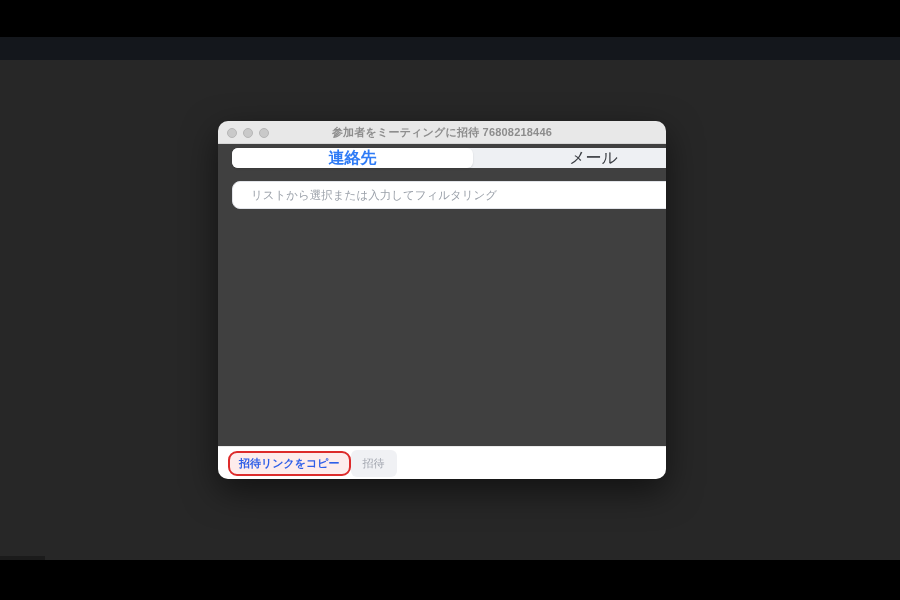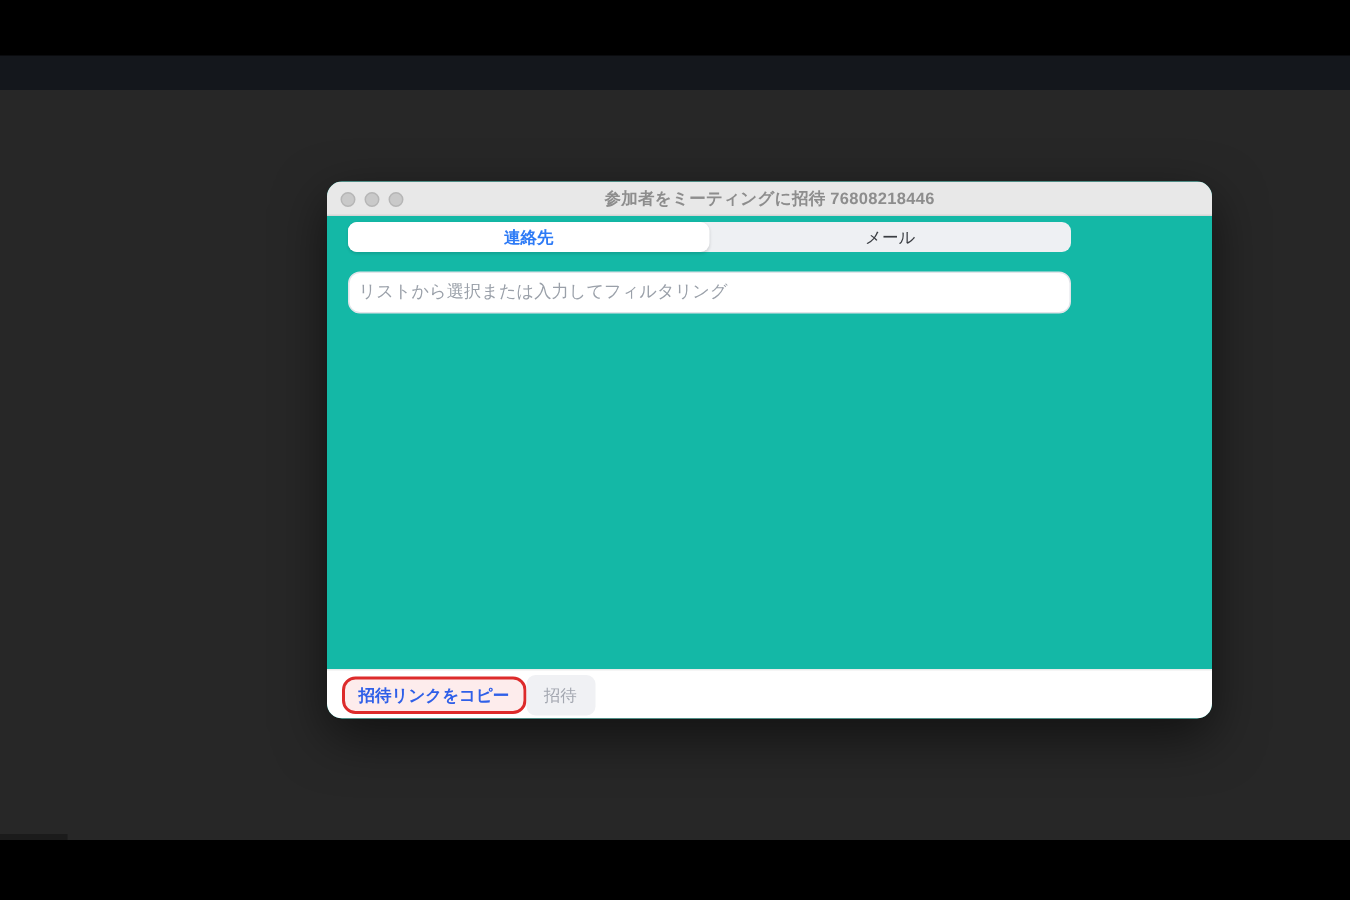--- a/index.html
+++ b/index.html
@@ -16,22 +16,22 @@
   .desktop {
     position: absolute; left: 0; top: 60px; width: 900px; height: 500px;
     background: #272727;
   }
   .bottom-notch {
     position: absolute; left: 0; top: 556px; width: 45px; height: 4px;
     background: #1b1b1b;
   }
   
   .dialog {
-    position: absolute; left: 218px; top: 121px; width: 590px; height: 358px;
-    background: #14b8a6; border-radius: 10px;
+    position: absolute; left: 218px; top: 121px; width: 448px; height: 358px;
+    background: #404040; border-radius: 10px;
     box-shadow: 0 12px 34px rgba(0,0,0,0.55);
     overflow: hidden;
   }
   .titlebar {
     position: absolute; left: 0; top: 0; width: 100%; height: 23px;
     background: #e8e8e8; border-bottom: 1px solid #d6d6d6;
     display: flex; align-items: center;
   }
   .traffic-lights {
     position: absolute; left: 9px; top: 0; height: 23px;
@@ -47,32 +47,32 @@
     letter-spacing: 0.2px;
   }
   
   .seg-control {
     position: absolute; left: 14px; top: 27px; width: 482px; height: 20px;
     background: #eef0f3; border-radius: 6px;
     display: flex;
   }
   .seg {
     flex: 1 1 50%; display: flex; align-items: center; justify-content: center;
-    font-size: 11px; color: #3a3d42; border-radius: 6px; cursor: default;
+    font-size: 16px; color: #3a3d42; border-radius: 6px; cursor: default;
   }
   .seg.active {
     background: #ffffff; color: #2e7bf6; font-weight: 700;
     box-shadow: 0 1px 2px rgba(0,0,0,0.12);
   }
   
   .filter-input {
     position: absolute; left: 14px; top: 60px; width: 482px; height: 28px;
     border: 1px solid #e2e4e9; border-radius: 8px; background: #fff;
     font-family: "Liberation Sans", "DejaVu Sans", sans-serif;
-    font-size: 11.5px; color: #3a3d42; padding: 0 6px; outline: none;
+    font-size: 11.5px; color: #3a3d42; padding: 0 18px; outline: none;
   }
   .filter-input::placeholder { color: #9aa0a9; opacity: 1; }
   
   .footer {
     position: absolute; left: 0; bottom: 0; width: 100%; height: 33px;
     border-top: 1px solid #ebebeb;
     display: flex; align-items: center; justify-content: flex-start;
     padding: 0 10px 0 10px; background: #fff;
   }
   .footer-left { display: flex; align-items: center; gap: 1px; }

